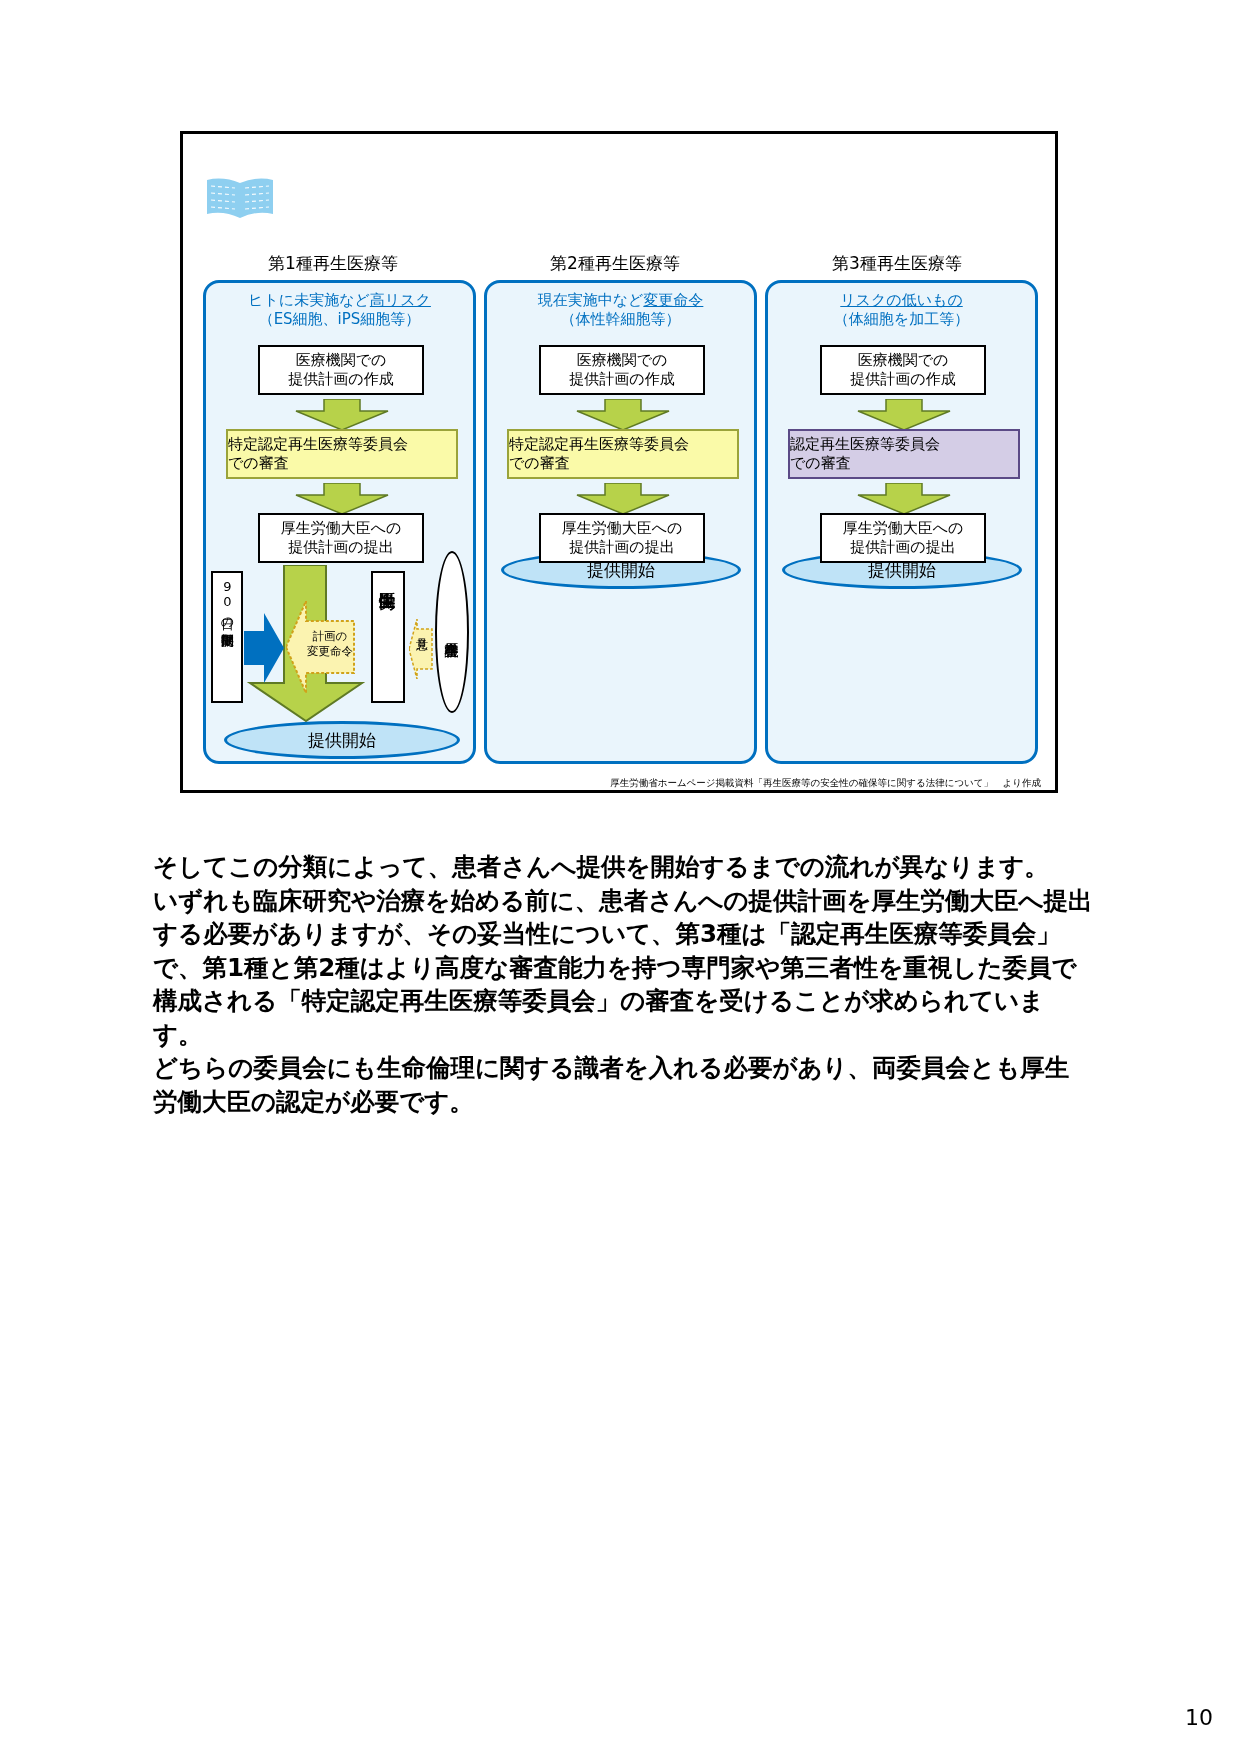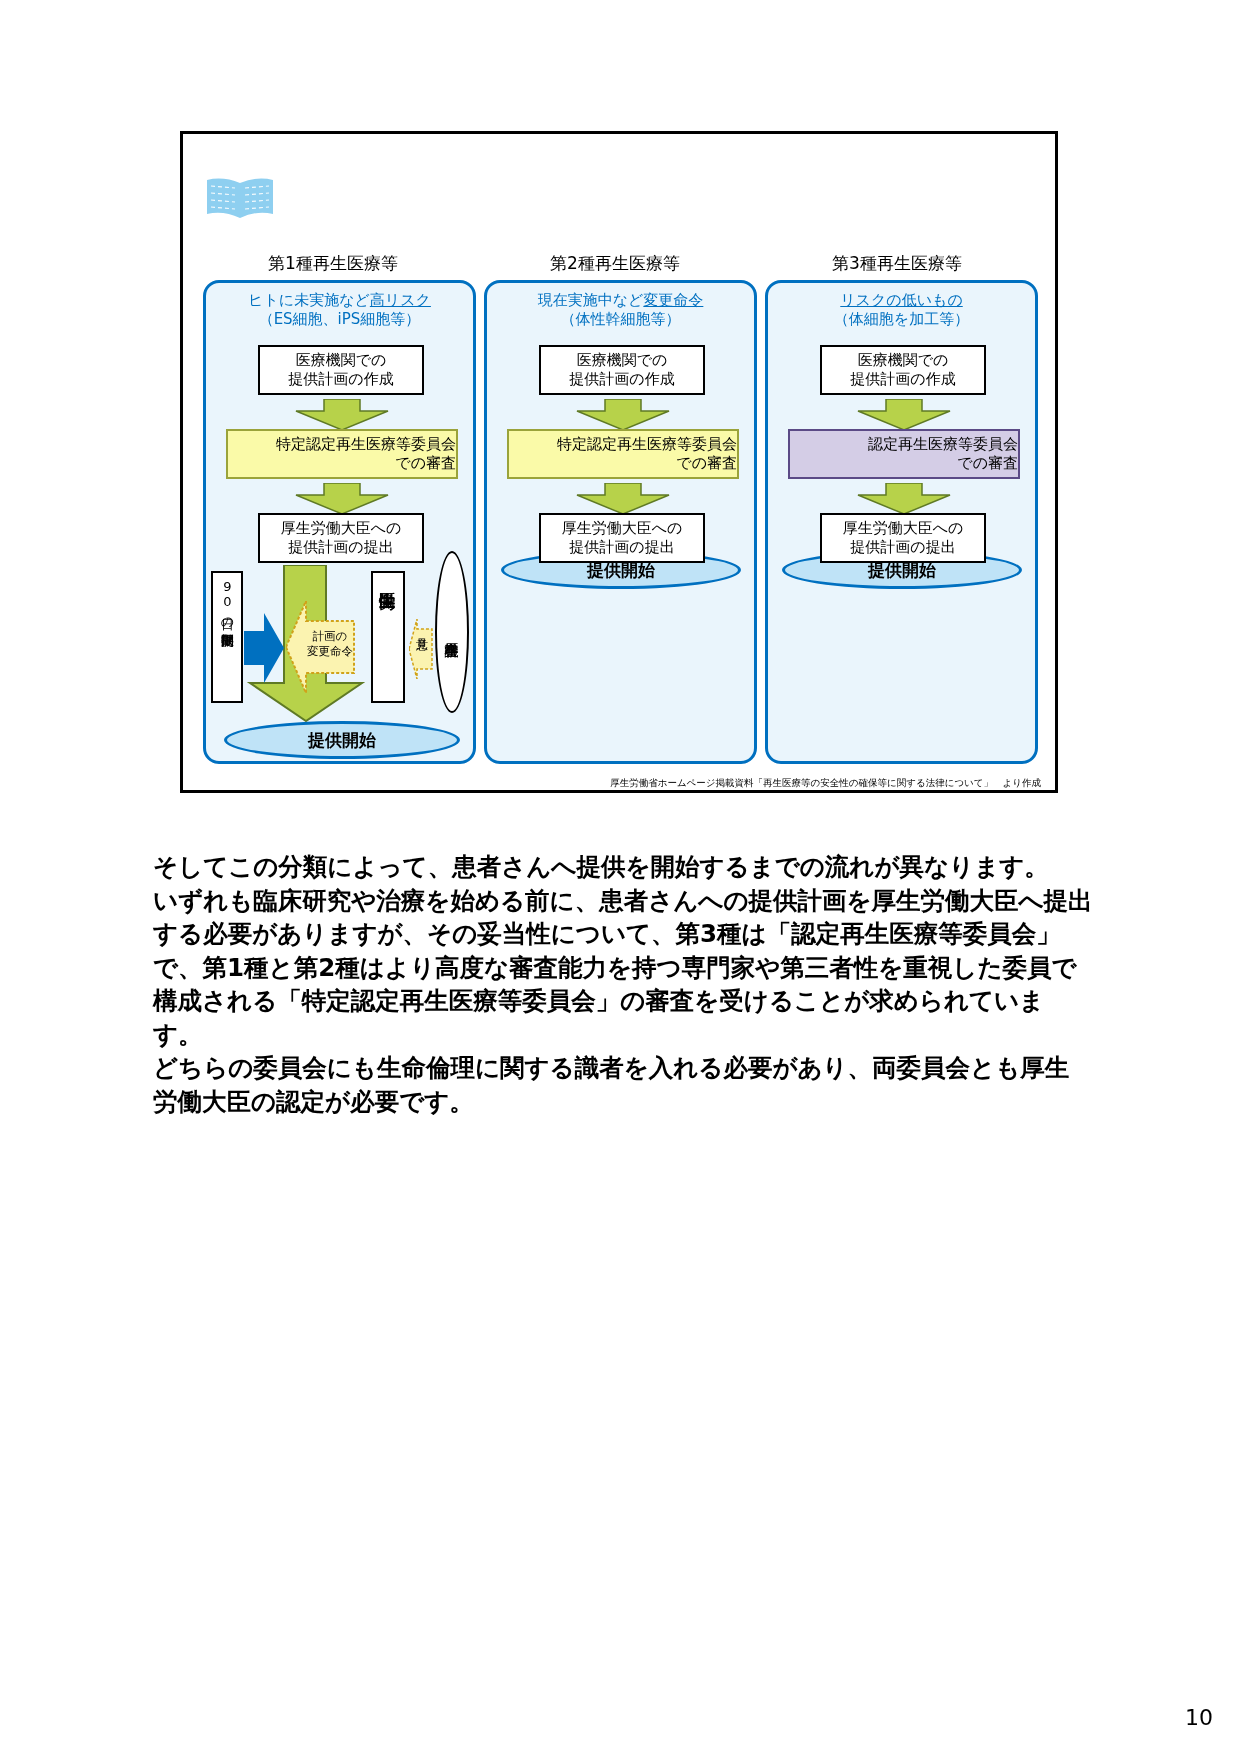--- a/index.html
+++ b/index.html
@@ -17,27 +17,27 @@
 
   .panel { position:absolute; top:146px; width:273px; height:484px; box-sizing:border-box;
            border:3px solid #0070c0; border-radius:16px; background:#eaf5fc; }
   .risk { text-align:center; color:#0070c0; font-size:15px; margin-top:8px; line-height:19px; white-space:nowrap; }
   .risk u { text-decoration:underline; }
 
   .box { position:absolute; background:#fff; border:2px solid #000; box-sizing:border-box;
          text-align:center; font-size:15px; line-height:19px; display:flex; flex-direction:column;
          justify-content:center; }
   .review { position:absolute; box-sizing:border-box; border:2px solid #9aa33a; background:#fafaa8;
-            text-align:right; font-size:15px; line-height:19px; display:flex; flex-direction:column; justify-content:center; }
+            text-align:left; font-size:15px; line-height:19px; display:flex; flex-direction:column; justify-content:center; }
   .review.purple { border-color:#5b4a86; background:#d4cde6; }
 
   .down-arrow { position:absolute; width:96px; height:32px; }
 
   .start { position:absolute; height:38px; box-sizing:border-box; border:3px solid #0070c0; border-radius:50%;
-           background:#bfe3f7; text-align:center; font-size:17px; font-weight:bold; line-height:32px; }
+           background:#bfe3f7; text-align:center; font-size:17px; font-weight:normal; line-height:32px; }
 
   .vbox { position:absolute; background:#fff; border:2px solid #000; box-sizing:border-box;
           writing-mode:vertical-rl; text-orientation:upright; text-align:center; font-size:13px;
           display:flex; align-items:center; justify-content:flex-start; padding-top:6px; }
   .vbox.big { font-size:17px; }
   .vellipse { position:absolute; border:2px solid #000; border-radius:50%; background:#fff; box-sizing:border-box;
               writing-mode:vertical-rl; text-orientation:upright; font-size:14px;
               display:flex; align-items:center; justify-content:center; }
 
   .source-note { position:absolute; right:14px; bottom:0px; font-size:9.5px; white-space:nowrap; }

